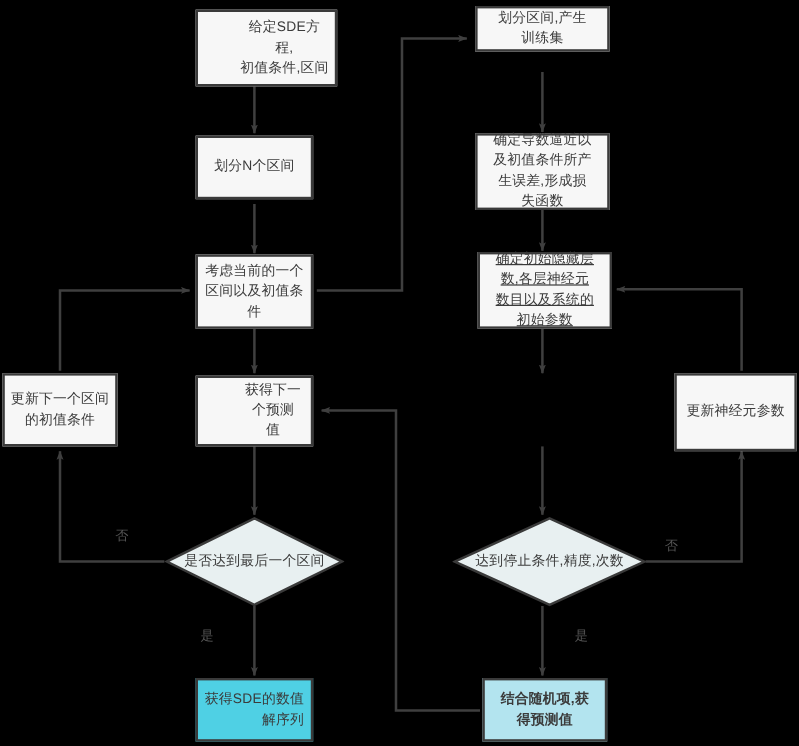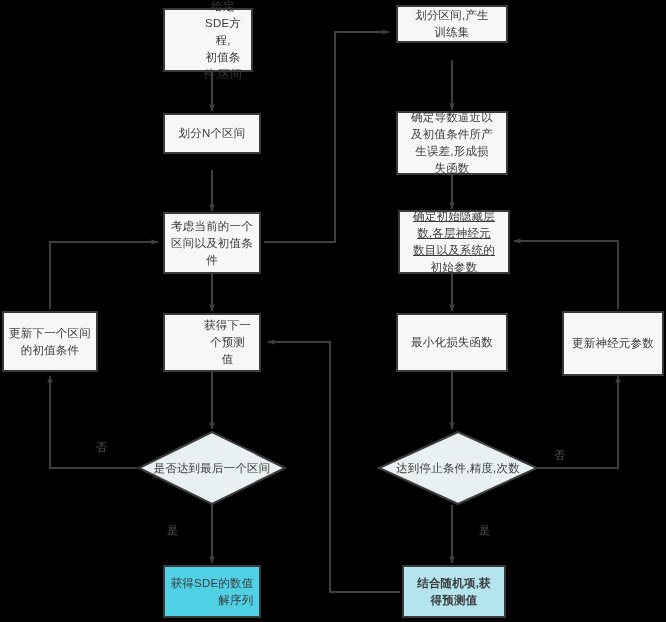--- a/index.html
+++ b/index.html
@@ -120,26 +120,26 @@
       <path d="M452,505 L452,563" marker-end="url(#ah)"></path>
 
       <path d="M538,468 L618,468 L618,376" marker-end="url(#ah)"></path>
 
       <path d="M618,309 L618,241 L514,241" marker-end="url(#ah)"></path>
 
       <path d="M400,592 L330,592 L330,342 L268,342" marker-end="url(#ah)"></path>
     </g>
   </svg>
 
-  <div class="node" style="left:163px; top:8px; width:90px; height:64px;padding-left:35px;">
+  <div class="node" style="left:163px; top:8px; width:118px; height:64px;padding-left:35px;">
     <span style="white-space:pre-line">给定SDE方程,
 初值条件,区间</span>
   </div>
 
-  <div class="node" style="left:163px; top:113px; width:98px; height:41px;text-align:center;">
+  <div class="node" style="left:163px; top:113px; width:98px; height:53px;text-align:center;">
     <span style="white-space:pre-line">划分N个区间</span>
   </div>
 
   <div class="node" style="left:163px; top:212px; width:98px; height:62px;">
     <span style="white-space:pre-line">考虑当前的一个
 区间以及初值条
 件</span>
   </div>
 
   <div class="node" style="left:163px; top:313px; width:98px; height:59px;padding-left:36px;">
@@ -176,23 +176,20 @@
 失函数</span>
   </div>
 
   <div class="node" style="left:398px; top:210px; width:112px; height:64px;text-decoration:underline;">
     <span style="white-space:pre-line">确定初始隐藏层
 数,各层神经元
 数目以及系统的
 初始参数</span>
   </div>
 
-  <div class="node" style="left:396px; top:313px; width:112px; height:59px;">
-    <span style="white-space:pre-line">最小化损失函数</span>
-  </div>
 
   <div class="node" style="left:562px; top:311px; width:102px; height:65px;">
     <span style="white-space:pre-line">更新神经元参数</span>
   </div>
 
   <div class="diamond-wrap" style="left:377px; top:430px; width:162px; height:76px;">
     <svg width="162" height="76" viewBox="0 0 162 76" xmlns="http://www.w3.org/2000/svg">
       <polygon points="81,2 160,38 81,74 2,38" fill="#e8f0f1" stroke="#3a3a3a" stroke-width="2.1"></polygon>
     </svg>
     <div class="diamond-label">达到停止条件,精度,次数</div>

